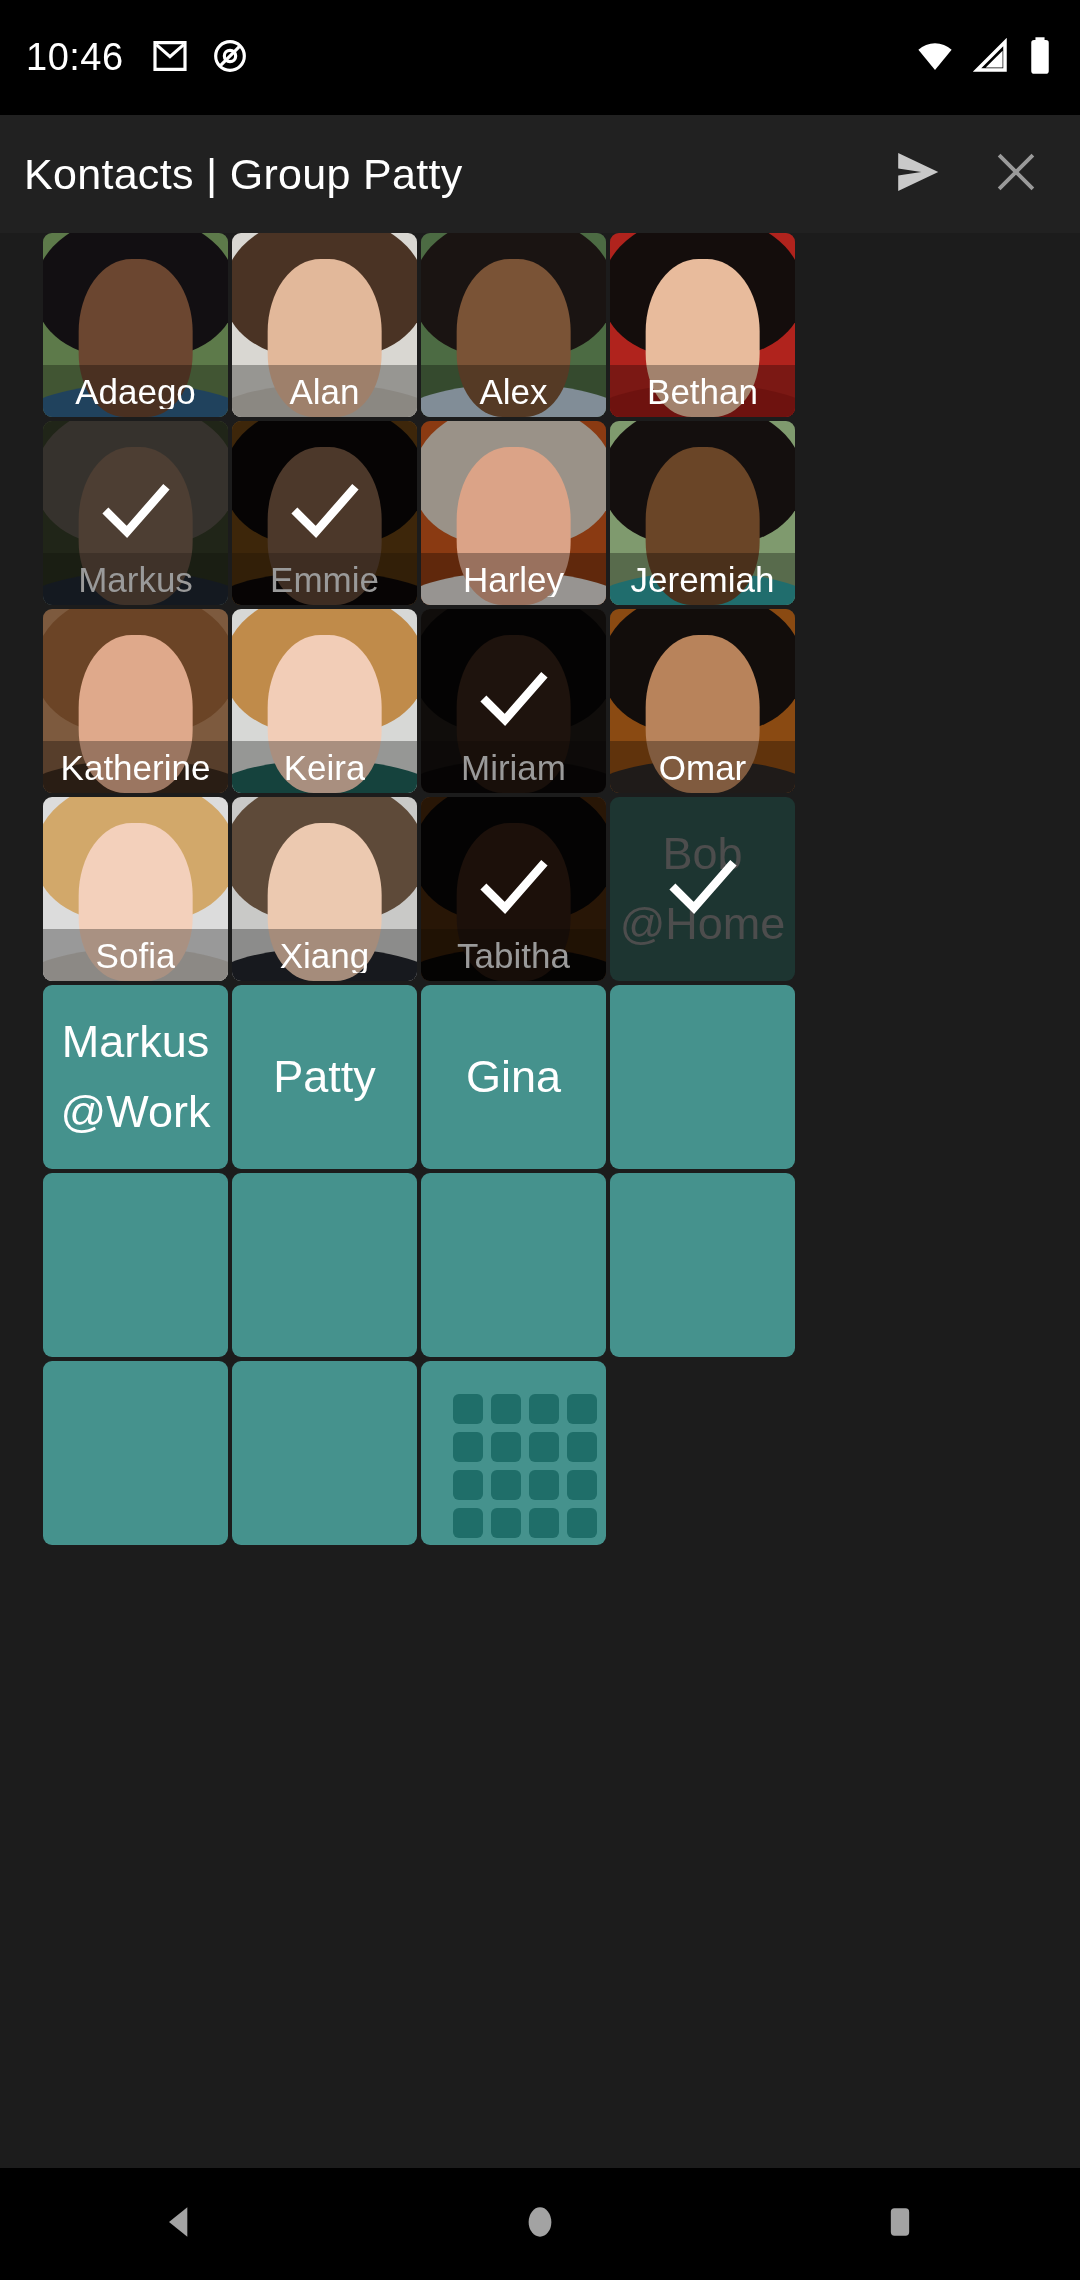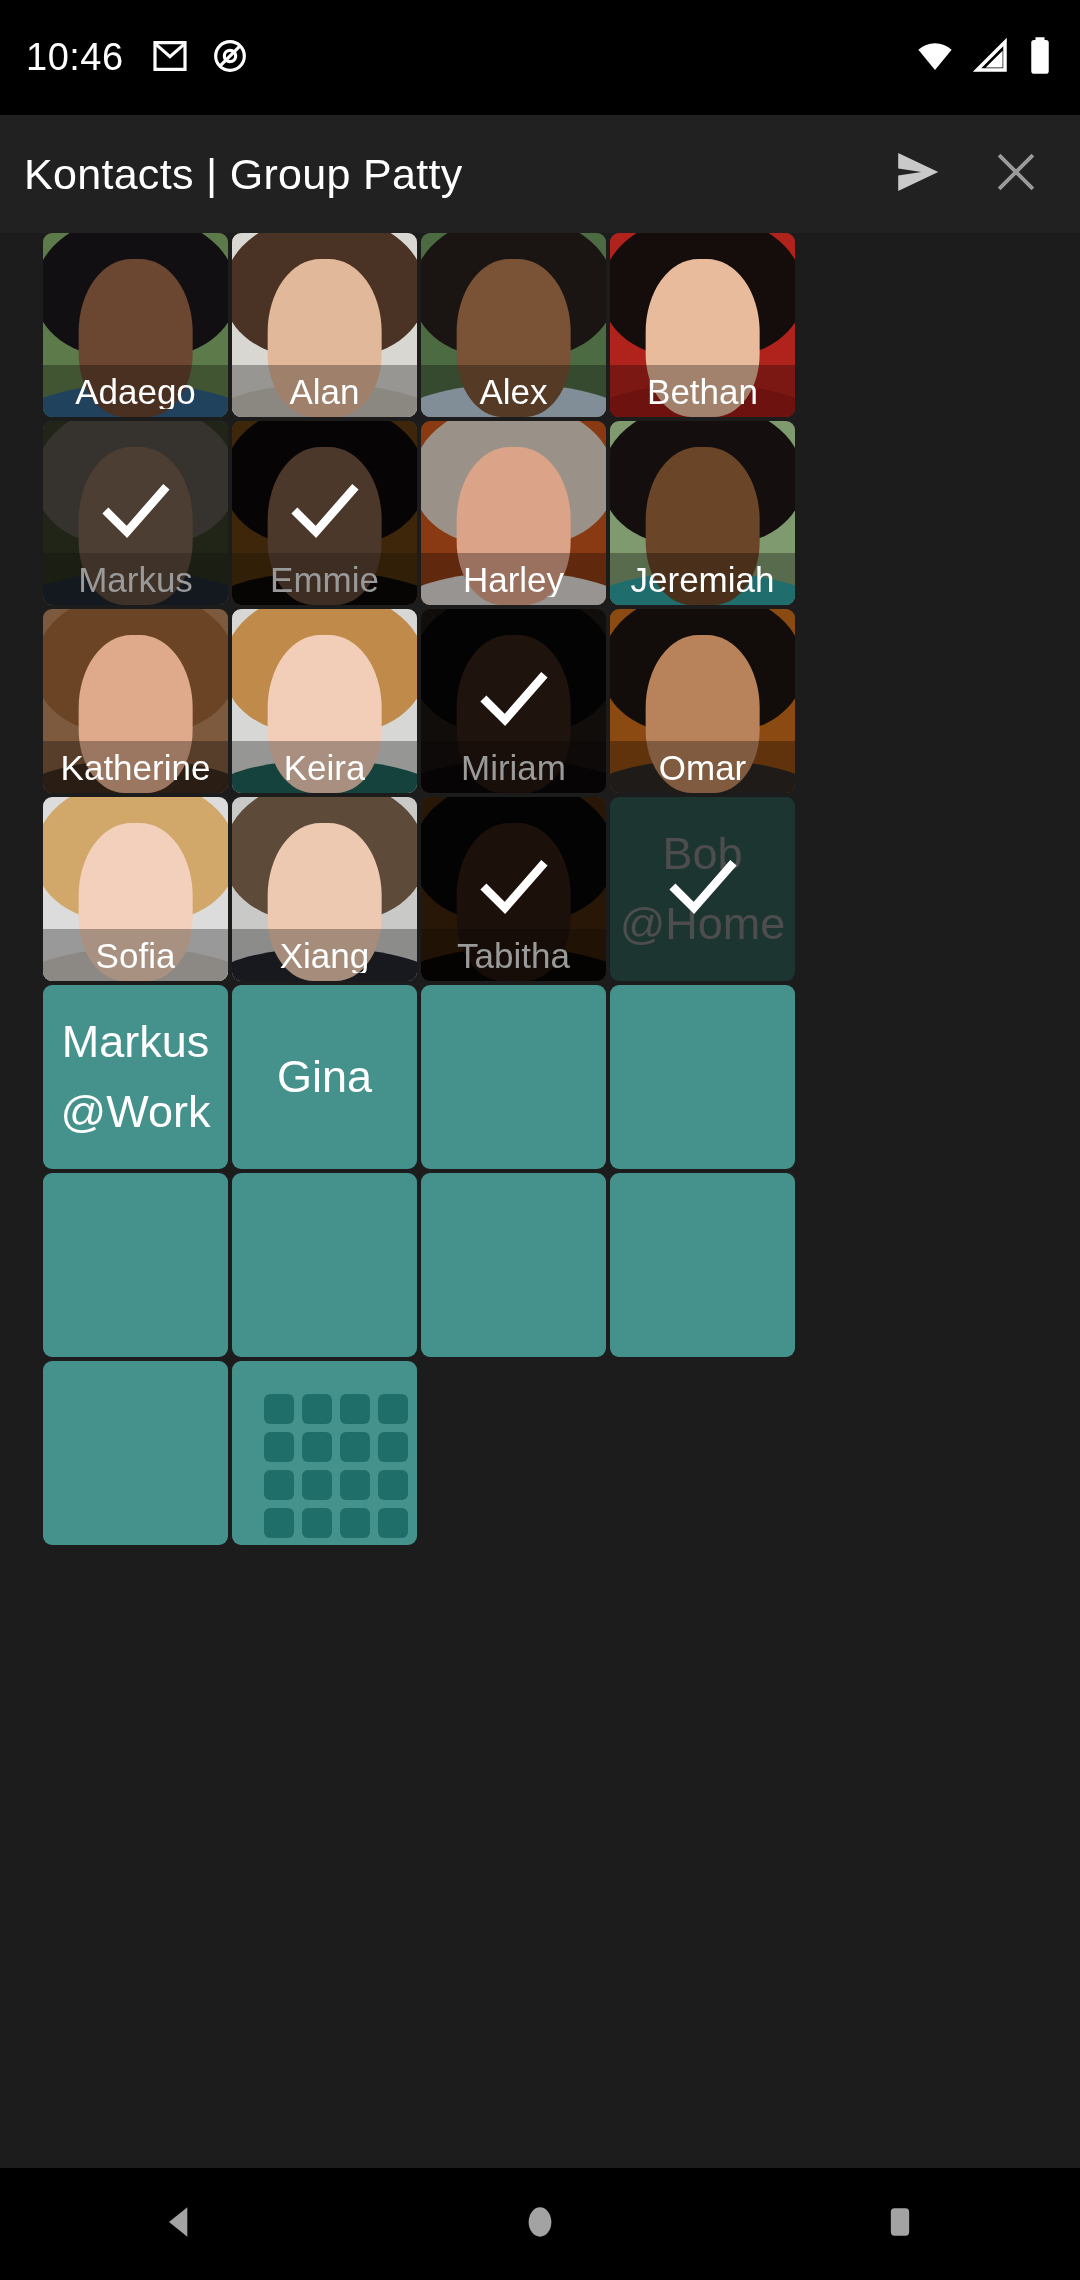--- a/index.html
+++ b/index.html
@@ -355,20 +355,23 @@
         <div class="glabel">@Home</div>
         <svg class="check" viewBox="0 0 24 24">
           <path d="M3.5 12.6 L9.2 18.3 L20.5 5.4" fill="none" stroke="#ffffff" stroke-width="2.6" stroke-linecap="square" stroke-linejoin="miter"></path>
         </svg>
       </div>
       <div class="tile group">
         <div class="glabel">Markus</div>
         <div class="glabel">@Work</div>
       </div>
       <div class="tile group">
+        <div class="glabel">Patty</div>
+      </div>
+      <div class="tile group">
         <div class="glabel">Gina</div>
       </div>
       <div class="tile group empty"></div>
       <div class="tile group empty"></div>
       <div class="tile group empty"></div>
       <div class="tile group empty"></div>
       <div class="tile group empty"></div>
       <div class="tile group empty"></div>
       <div class="tile group empty"></div>
       <div class="tile group empty">

